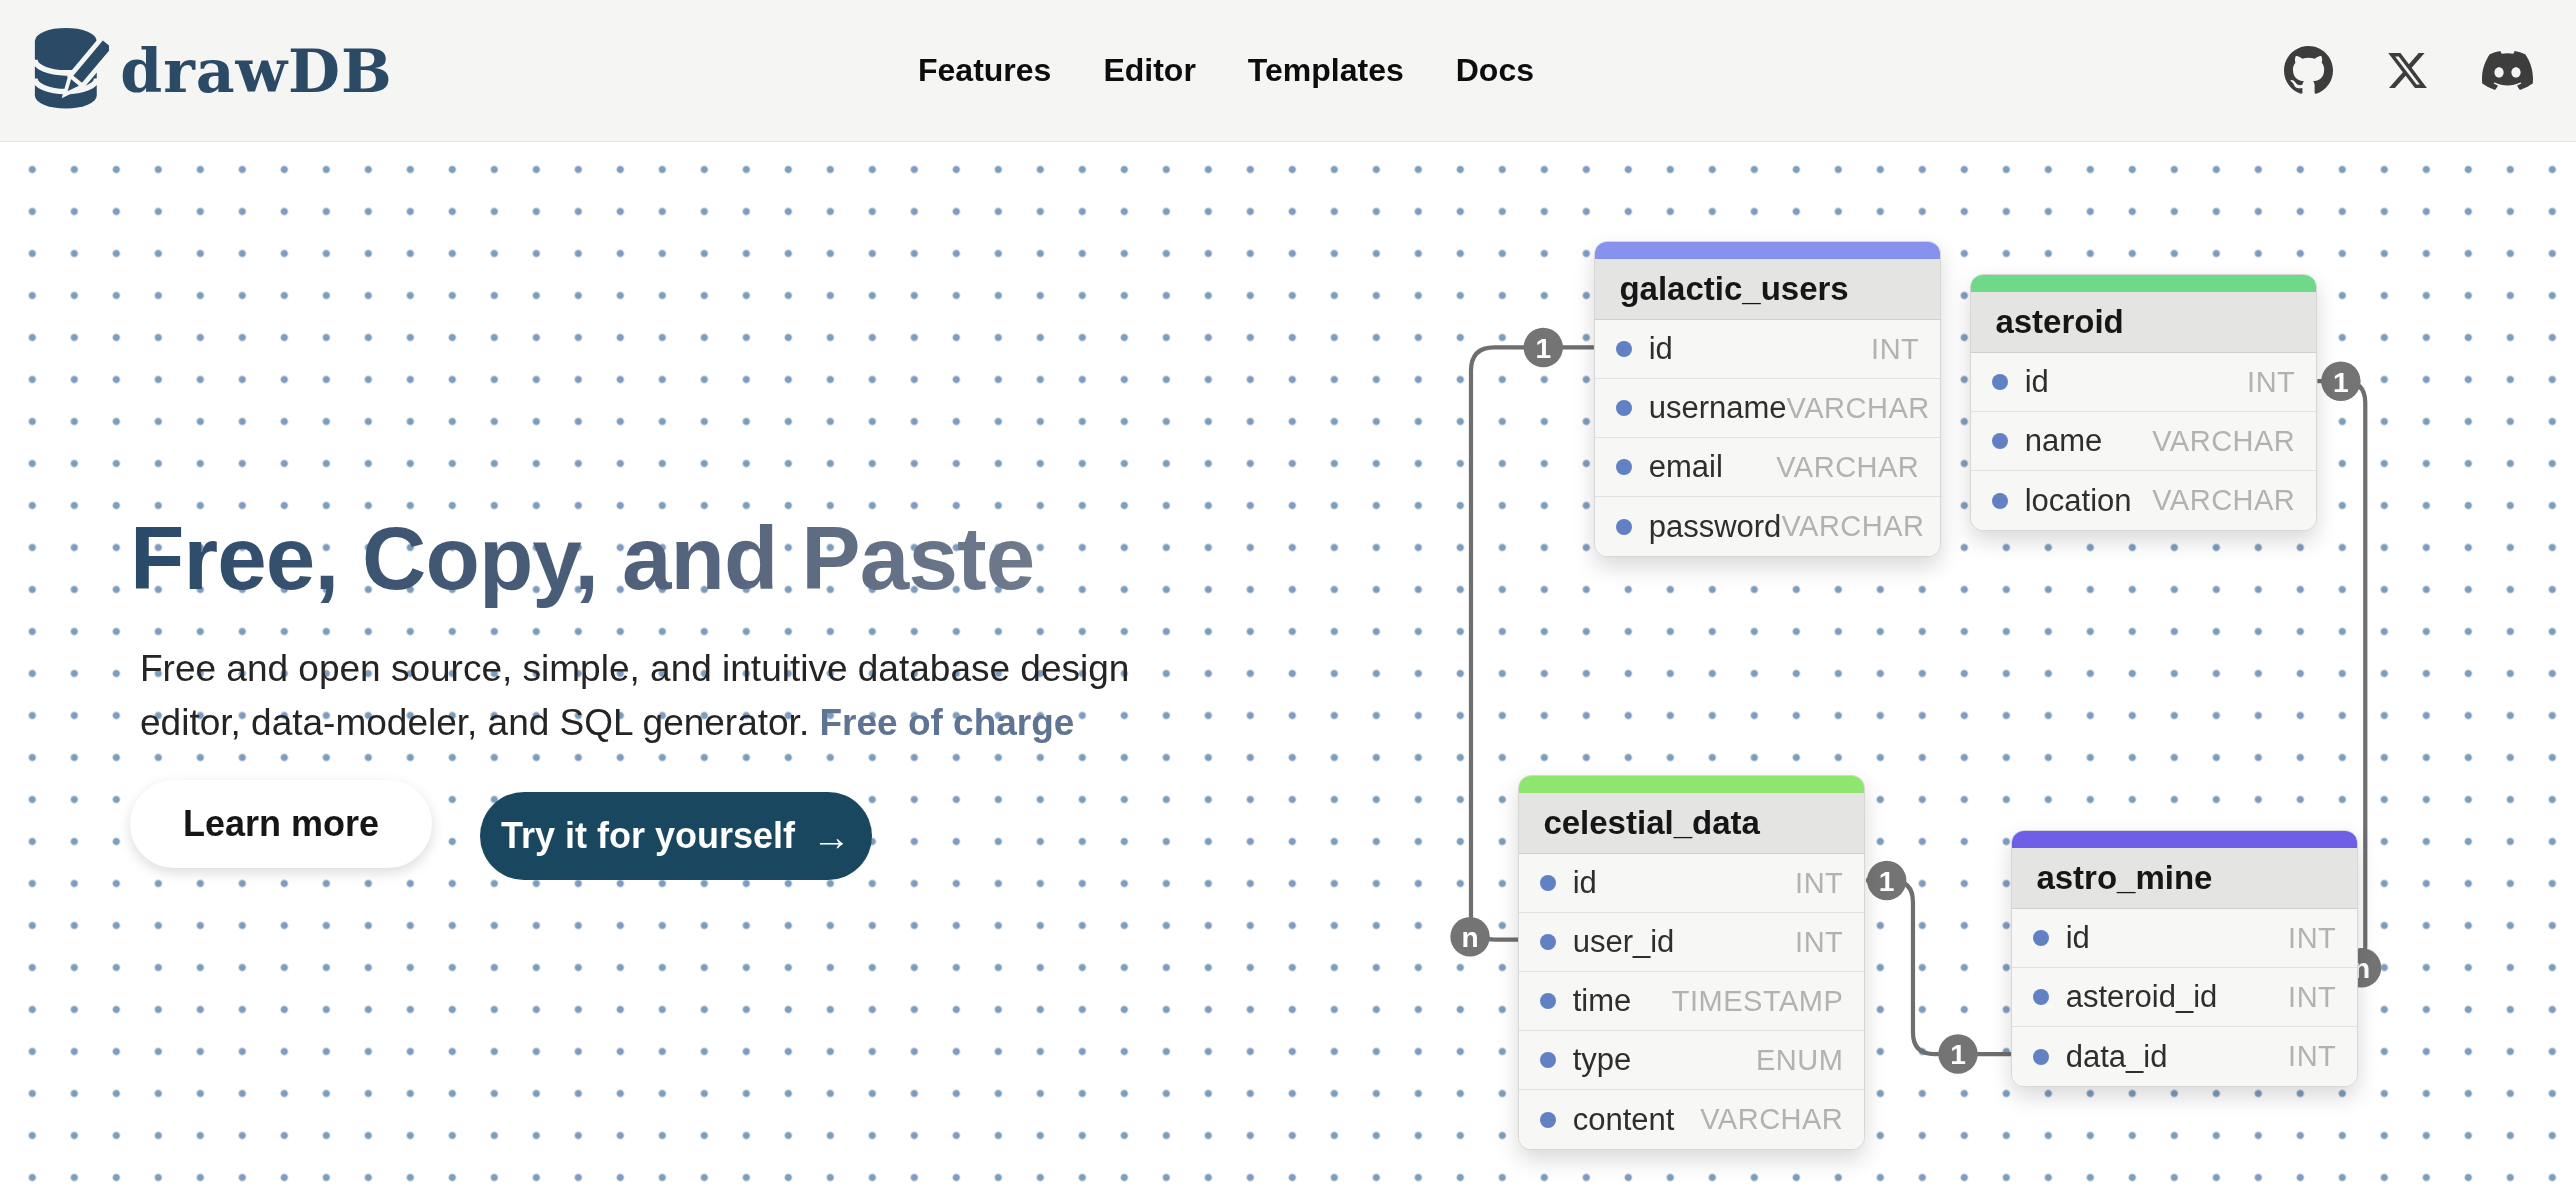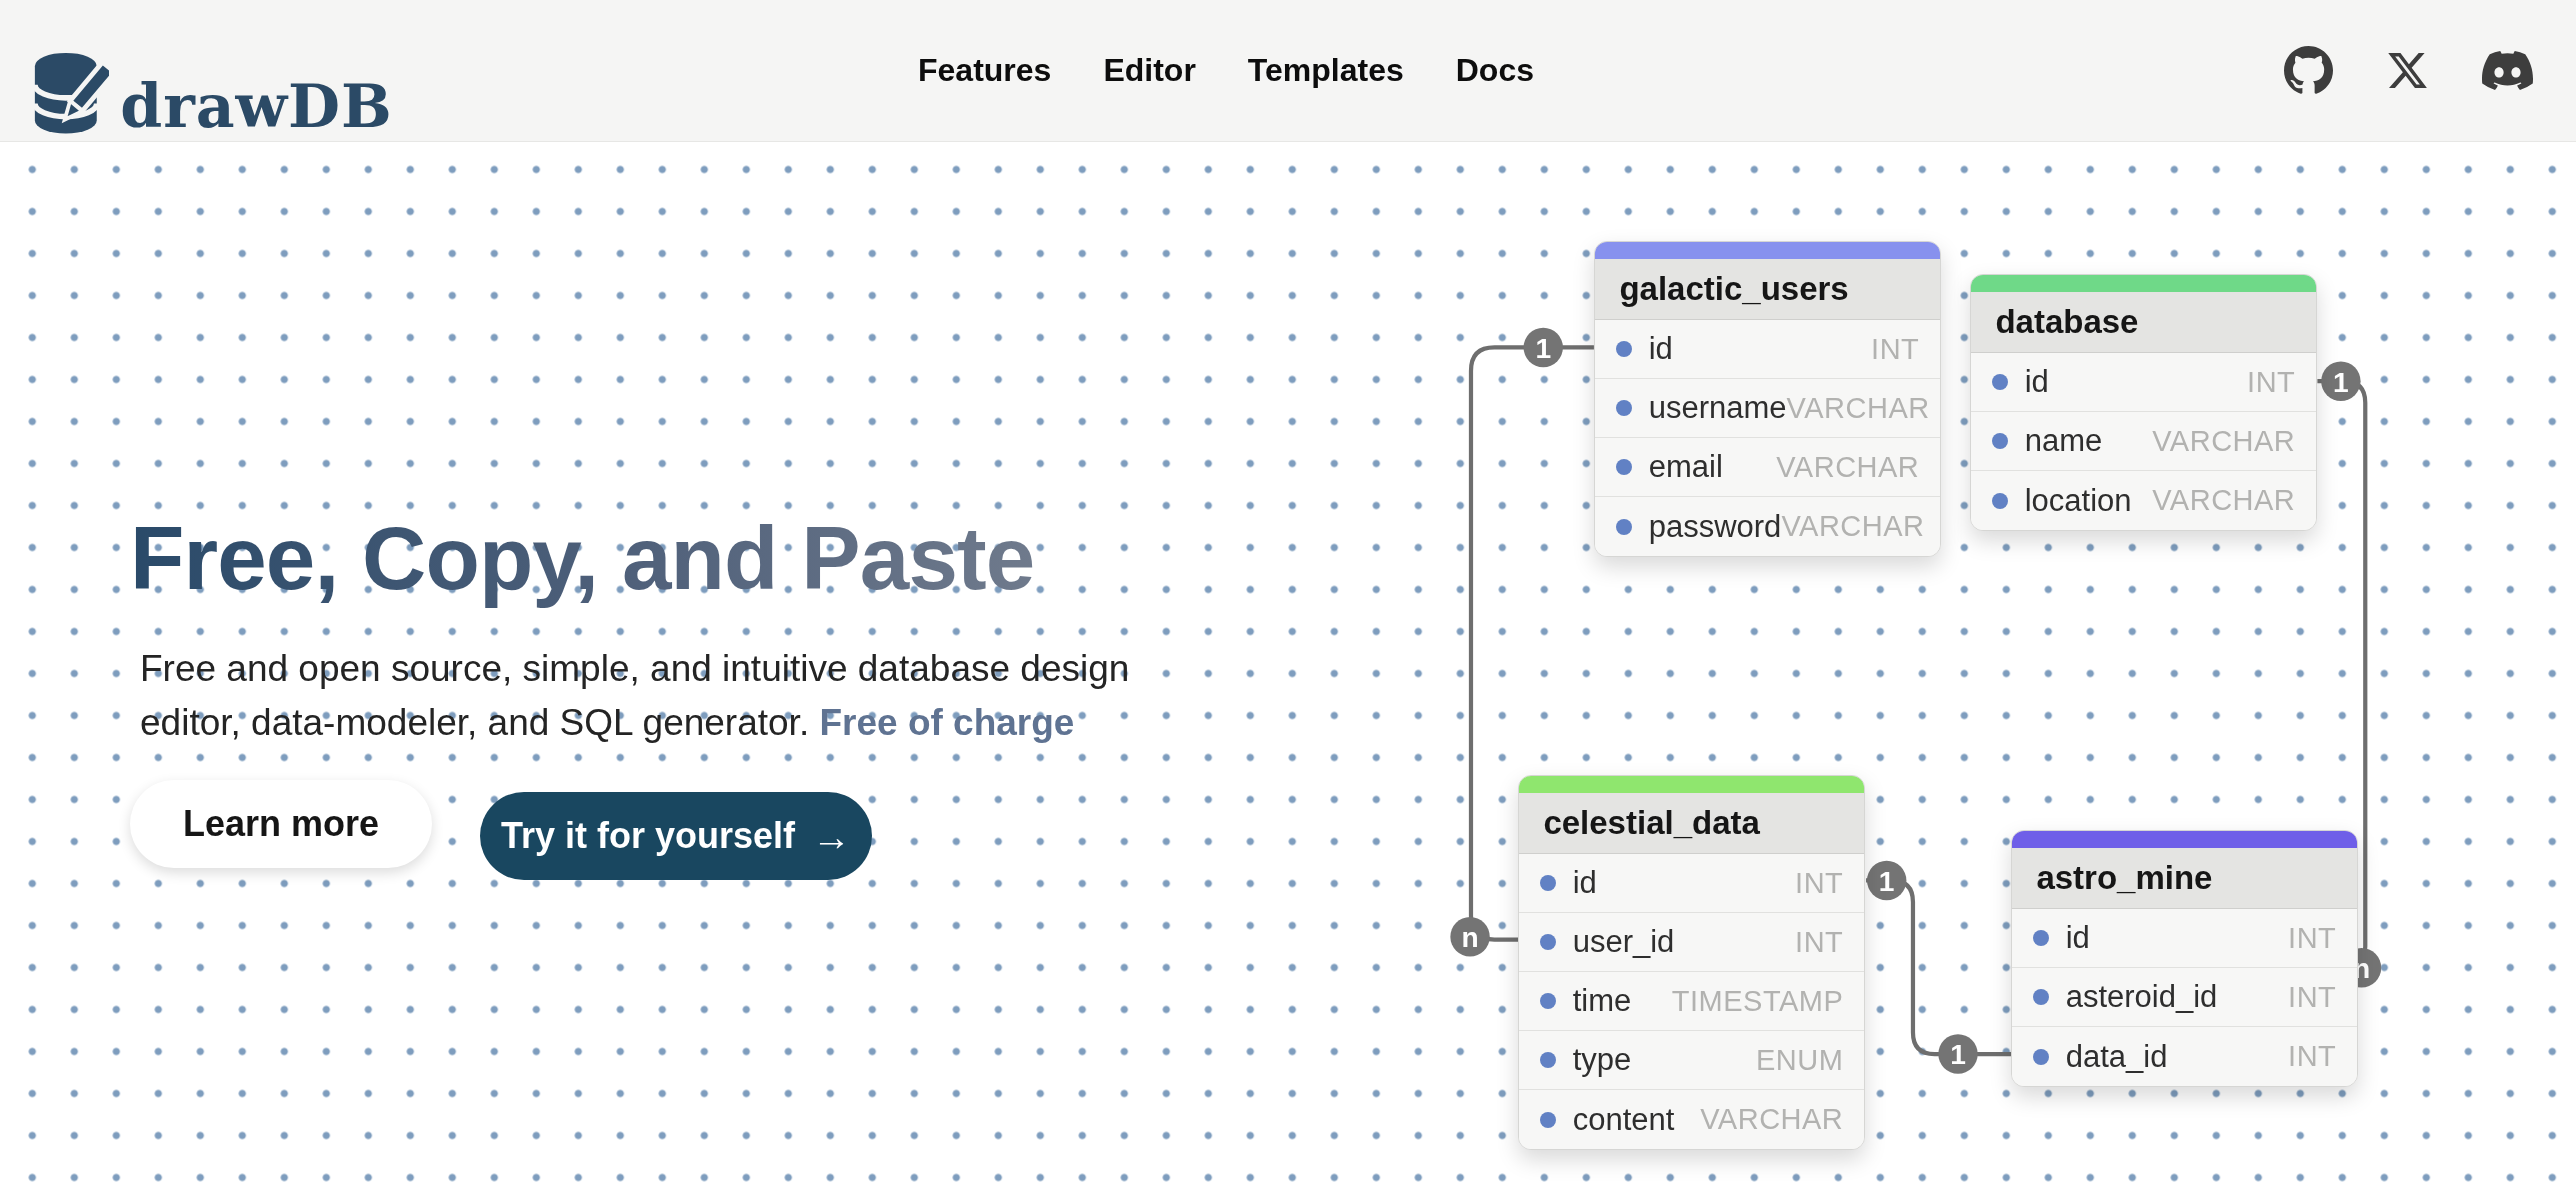--- a/index.html
+++ b/index.html
@@ -2,21 +2,21 @@
 <html style="font-size:15px"><head>
 <meta charset="utf-8">
 <style>
   html,body{margin:0;padding:0;background:#fff;}
   .page{position:relative;width:2576px;height:1192px;overflow:hidden;background:#fff;
         font-family:"Liberation Sans",sans-serif;}
 
   
   .topbar{position:absolute;top:0;left:0;width:2576px;height:141px;background:#f5f5f4;
           border-bottom:1.9px solid #e7e7e5;z-index:5;}
-  .logo{position:absolute;left:32px;top:0;height:141px;display:flex;align-items:flex-end;gap:11.3px;
+  .logo{position:absolute;left:32px;top:0;height:141px;display:flex;align-items:center;gap:11.3px;
         text-decoration:none;}
   .logo-text{font-family:"DejaVu Serif","Liberation Serif",serif;font-weight:bold;font-size:60px;
              color:#2b4a66;letter-spacing:0.9px;}
   .nav{position:absolute;left:918px;top:0;height:141px;display:flex;align-items:center;gap:52px;}
   .nav-link{font-size:32px;font-weight:700;color:#0d0d0d;text-decoration:none;cursor:pointer;}
   .social{position:absolute;right:43px;top:0;height:141px;display:flex;align-items:center;gap:53px;}
   .social svg{display:block;fill:#3d3d3d;cursor:pointer;}
 
   
   .canvas{position:absolute;top:141px;left:0;width:2576px;height:1051px;background-color:#ffffff;
@@ -154,21 +154,21 @@
           </div>
           <div class="t-row">
             <span class="f-dot"></span>
             <span class="f-name">password</span>
             <span class="f-type">VARCHAR</span>
           </div>
         </div>
     </div>
     <div class="table-card" style="left:1970px;top:133px">
       <div class="strip" style="background: rgb(111, 217, 136);"></div>
-      <div class="t-header">database</div>
+      <div class="t-header">asteroid</div>
       <div class="t-body">
           <div class="t-row">
             <span class="f-dot"></span>
             <span class="f-name">id</span>
             <span class="f-type">INT</span>
           </div>
           <div class="t-row">
             <span class="f-dot"></span>
             <span class="f-name">name</span>
             <span class="f-type">VARCHAR</span>

